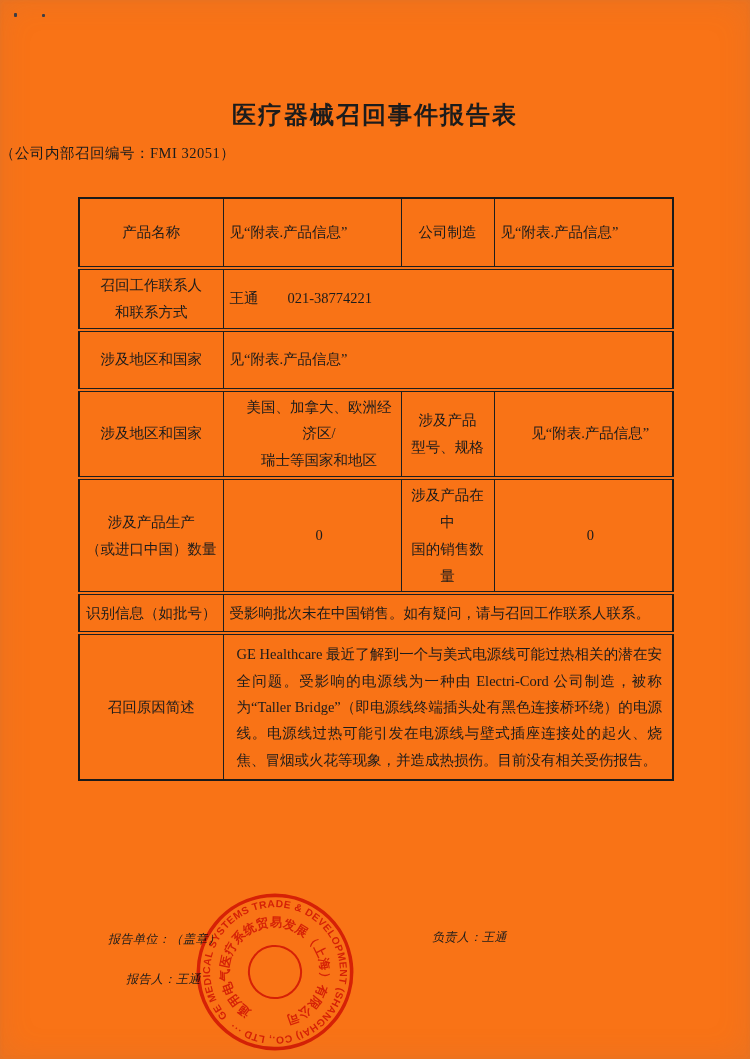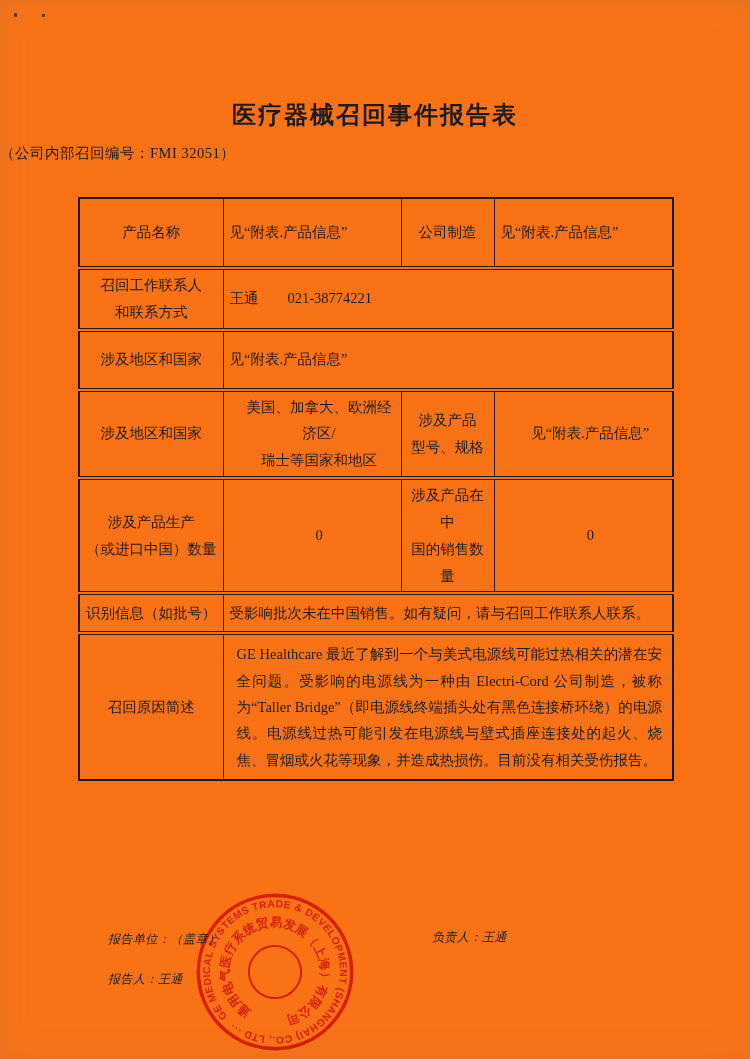--- a/index.html
+++ b/index.html
@@ -32,21 +32,21 @@
     padding:2px 6px;white-space:pre-line;vertical-align:middle;
     overflow:hidden;
   }
   table.report tr + tr td{border-top:4px double #1e1e1e;}
   td.label{text-align:center;padding:2px 4px;}
   td.val{text-align:left;padding-left:13px;padding-right:10px;}
   td.val.center{text-align:center;padding-left:20px;padding-right:6px;}
   td.val.para{text-align:justify;line-height:1.82;padding:6px 10px 6px 13px;}
   .footer-item{position:absolute;font-size:12px;letter-spacing:.5px;white-space:nowrap;font-style:italic;}
   .f-unit{left:108px;top:931px;}
-  .f-reporter{left:108px;top:971px;}
+  .f-reporter{left:126px;top:971px;}
   .f-responsible{left:432px;top:929px;}
   .f-date{left:432px;top:968px;}
   .stamp{
     position:absolute;left:196px;top:893px;width:158px;height:158px;
     transform:rotate(-6deg);
     mix-blend-mode:multiply;opacity:.93;
   }
 </style>
 </head>
 <body>

